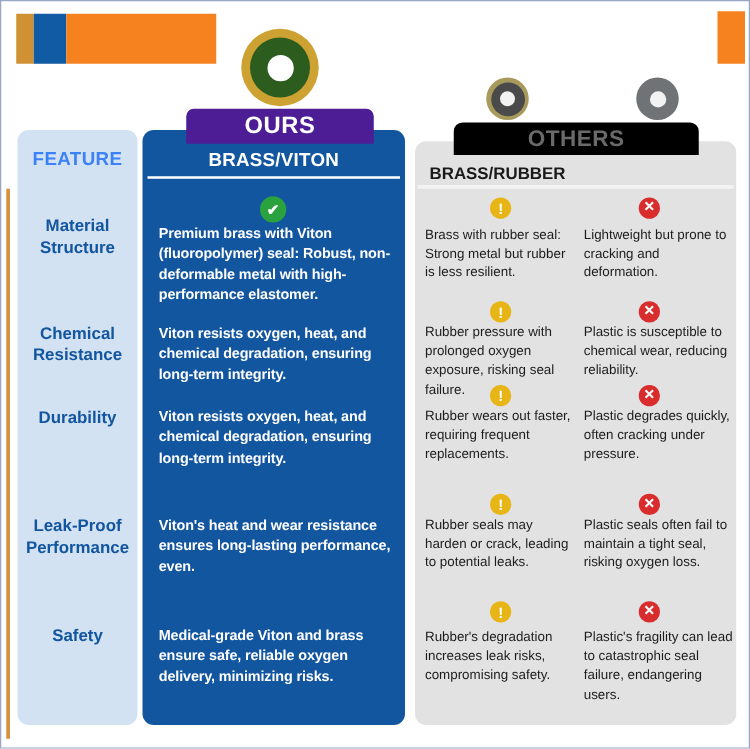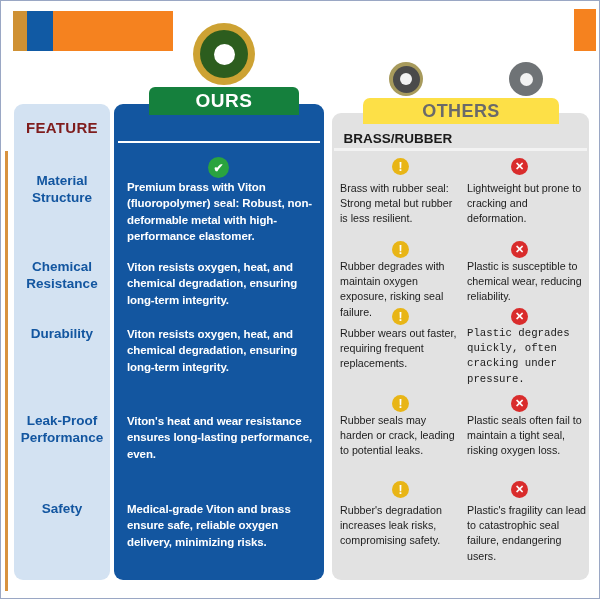--- a/index.html
+++ b/index.html
@@ -129,39 +129,39 @@
     background: #f2f2f2;
   }
 
   
   .tab-ours {
     position: absolute;
     left: 148px;
     top: 86px;
     width: 150px;
     height: 28px;
-    background: #15803d;
+    background: #4c1d95;
     border-radius: 6px 6px 0 0;
     color: #ffffff;
     font-size: 19px;
     font-weight: 700;
     letter-spacing: 0.5px;
     display: flex;
     align-items: center;
     justify-content: center;
     z-index: 6;
   }
 
   .tab-others {
     position: absolute;
     left: 362px;
     top: 97px;
     width: 196px;
     height: 26px;
-    background: #fde047;
+    background: #000000;
     border-radius: 7px 7px 0 0;
     color: #6a6a6a;
     font-size: 18px;
     font-weight: 700;
     letter-spacing: 0.4px;
     display: flex;
     align-items: center;
     justify-content: center;
     z-index: 6;
   }
@@ -197,21 +197,21 @@
     border-radius: 9px;
   }
 
   
   .hdr-feature {
     position: absolute;
     left: 13px;
     top: 118px;
     width: 96px;
     text-align: center;
-    color: #7f1d1d;
+    color: #3b82f6;
     font-size: 15px;
     font-weight: 700;
     letter-spacing: 0.3px;
   }
 
   .hdr-ours {
     position: absolute;
     left: 113px;
     top: 119px;
     width: 210px;
@@ -349,45 +349,46 @@
   </div>
 
   <div class="panel-feature"></div>
   <div class="panel-ours"></div>
   <div class="panel-others"></div>
 
   <div class="tab-ours">OURS</div>
   <div class="tab-others">OTHERS</div>
 
   <div class="hdr-feature">FEATURE</div>
+  <div class="hdr-ours">BRASS/VITON</div>
   <div class="hdr-brass-rubber">BRASS/RUBBER</div>
 
   <div class="hdr-sep-ours"></div>
   <div class="hdr-sep-others"></div>
 
   <div id="rows-layer">
       <div class="feat-label" style="top: 172px;">Material<br>Structure</div>
       <div class="status-icon icon-check" style="left: 207px; top: 156px;">✔</div>
       <div class="ours-cell" style="top: 178px;">Premium brass with Viton (fluoropolymer) seal: Robust, non-deformable metal with high-performance elastomer.</div>
       <div class="status-icon icon-warn" style="left: 391px; top: 157px;">!</div>
       <div class="other-cell col-rubber" style="top: 180px;">Brass with rubber seal: Strong metal but rubber is less resilient.</div>
       <div class="status-icon icon-error" style="left: 510px; top: 157px;">✕</div>
       <div class="other-cell col-plastic" style="top: 180px;">Lightweight but prone to cracking and deformation.</div>
       <div class="feat-label" style="top: 258px;">Chemical<br>Resistance</div>
       <div class="ours-cell" style="top: 258px;">Viton resists oxygen, heat, and chemical degradation, ensuring long-term integrity.</div>
       <div class="status-icon icon-warn" style="left: 391px; top: 240px;">!</div>
-      <div class="other-cell col-rubber" style="top: 258px;">Rubber degrades with maintain oxygen exposure, risking seal failure.</div>
+      <div class="other-cell col-rubber" style="top: 258px;">Rubber pressure with prolonged oxygen exposure, risking seal failure.</div>
       <div class="status-icon icon-error" style="left: 510px; top: 240px;">✕</div>
       <div class="other-cell col-plastic" style="top: 258px;">Plastic is susceptible to chemical wear, reducing reliability.</div>
       <div class="feat-label" style="top: 325px;">Durability</div>
       <div class="ours-cell" style="top: 325px;">Viton resists oxygen, heat, and chemical degradation, ensuring long-term integrity.</div>
       <div class="status-icon icon-warn" style="left: 391px; top: 307px;">!</div>
       <div class="other-cell col-rubber" style="top: 325px;">Rubber wears out faster, requiring frequent replacements.</div>
       <div class="status-icon icon-error" style="left: 510px; top: 307px;">✕</div>
-      <div class="other-cell col-plastic" style="top: 325px; font-family: Liberation Mono, monospace;">Plastic degrades quickly, often cracking under pressure.</div>
+      <div class="other-cell col-plastic" style="top: 325px;">Plastic degrades quickly, often cracking under pressure.</div>
       <div class="feat-label" style="top: 412px;">Leak-Proof<br>Performance</div>
       <div class="ours-cell" style="top: 412px;">Viton's heat and wear resistance ensures long-lasting performance, even.</div>
       <div class="status-icon icon-warn" style="left: 391px; top: 394px;">!</div>
       <div class="other-cell col-rubber" style="top: 412px;">Rubber seals may harden or crack, leading to potential leaks.</div>
       <div class="status-icon icon-error" style="left: 510px; top: 394px;">✕</div>
       <div class="other-cell col-plastic" style="top: 412px;">Plastic seals often fail to maintain a tight seal, risking oxygen loss.</div>
       <div class="feat-label" style="top: 500px;">Safety</div>
       <div class="ours-cell" style="top: 500px;">Medical-grade Viton and brass ensure safe, reliable oxygen delivery, minimizing risks.</div>
       <div class="status-icon icon-warn" style="left: 391px; top: 480px;">!</div>
       <div class="other-cell col-rubber" style="top: 502px;">Rubber's degradation increases leak risks, compromising safety.</div>

